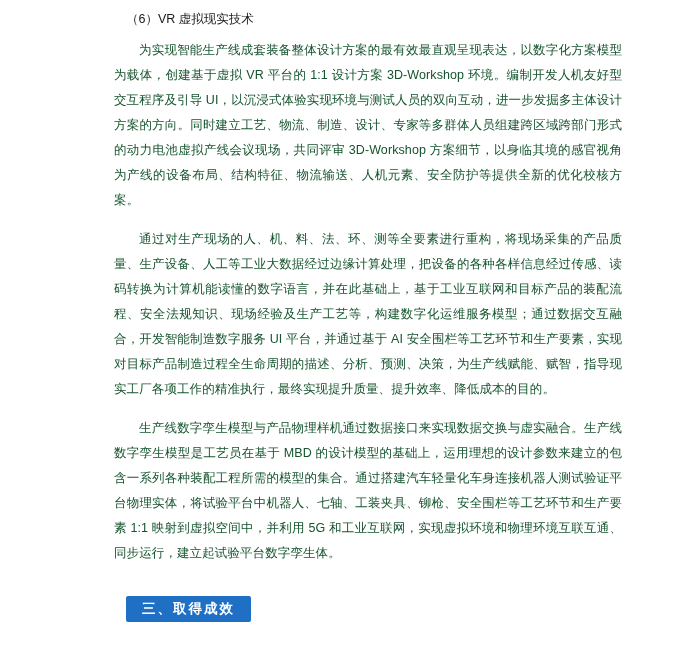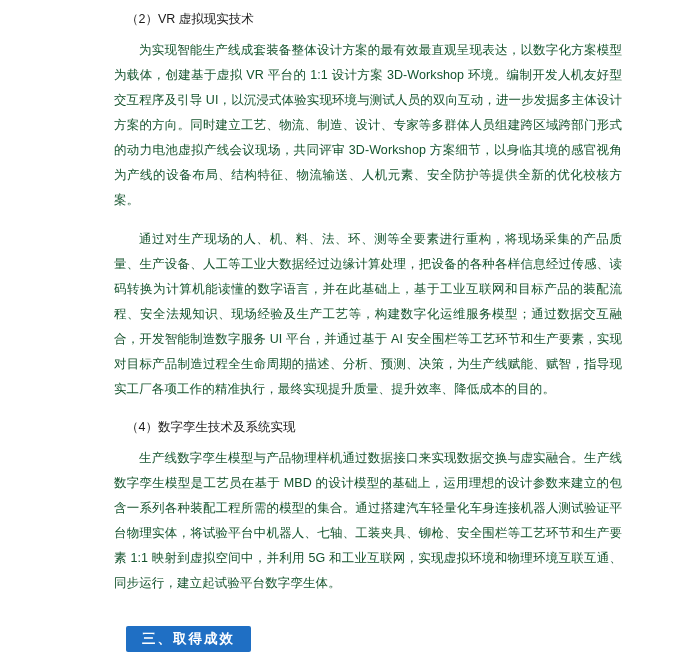--- a/index.html
+++ b/index.html
@@ -55,26 +55,25 @@
     padding: 4px 16px 5px 16px;
     border-radius: 2px;
     line-height: 1.3;
   }
 </style>
 </head>
 <body>
 
 <div class="page">
 
-  <div class="sub-head">（2）VR 虚拟现实技术</div>
+  <div class="sub-head">（6）VR 虚拟现实技术</div>
   <p class="body-text">为实现智能生产线成套装备整体设计方案的最有效最直观呈现表达，以数字化方案模型为载体，创建基于虚拟 VR 平台的 1:1 设计方案 3D-Workshop 环境。编制开发人机友好型交互程序及引导 UI，以沉浸式体验实现环境与测试人员的双向互动，进一步发掘多主体设计方案的方向。同时建立工艺、物流、制造、设计、专家等多群体人员组建跨区域跨部门形式的动力电池虚拟产线会议现场，共同评审 3D-Workshop 方案细节，以身临其境的感官视角为产线的设备布局、结构特征、物流输送、人机元素、安全防护等提供全新的优化校核方案。</p>
 
   <p class="body-text">通过对生产现场的人、机、料、法、环、测等全要素进行重构，将现场采集的产品质量、生产设备、人工等工业大数据经过边缘计算处理，把设备的各种各样信息经过传感、读码转换为计算机能读懂的数字语言，并在此基础上，基于工业互联网和目标产品的装配流程、安全法规知识、现场经验及生产工艺等，构建数字化运维服务模型；通过数据交互融合，开发智能制造数字服务 UI 平台，并通过基于 AI 安全围栏等工艺环节和生产要素，实现对目标产品制造过程全生命周期的描述、分析、预测、决策，为生产线赋能、赋智，指导现实工厂各项工作的精准执行，最终实现提升质量、提升效率、降低成本的目的。</p>
 
-  <div class="sub-head">（4）数字孪生技术及系统实现</div>
   <p class="body-text">生产线数字孪生模型与产品物理样机通过数据接口来实现数据交换与虚实融合。生产线数字孪生模型是工艺员在基于 MBD 的设计模型的基础上，运用理想的设计参数来建立的包含一系列各种装配工程所需的模型的集合。通过搭建汽车轻量化车身连接机器人测试验证平台物理实体，将试验平台中机器人、七轴、工装夹具、铆枪、安全围栏等工艺环节和生产要素 1:1 映射到虚拟空间中，并利用 5G 和工业互联网，实现虚拟环境和物理环境互联互通、同步运行，建立起试验平台数字孪生体。</p>
 
   <div class="section-banner">
     <span class="banner-box">三、取得成效</span>
     
   </div>
 
 </div>
 
 </body></html>

